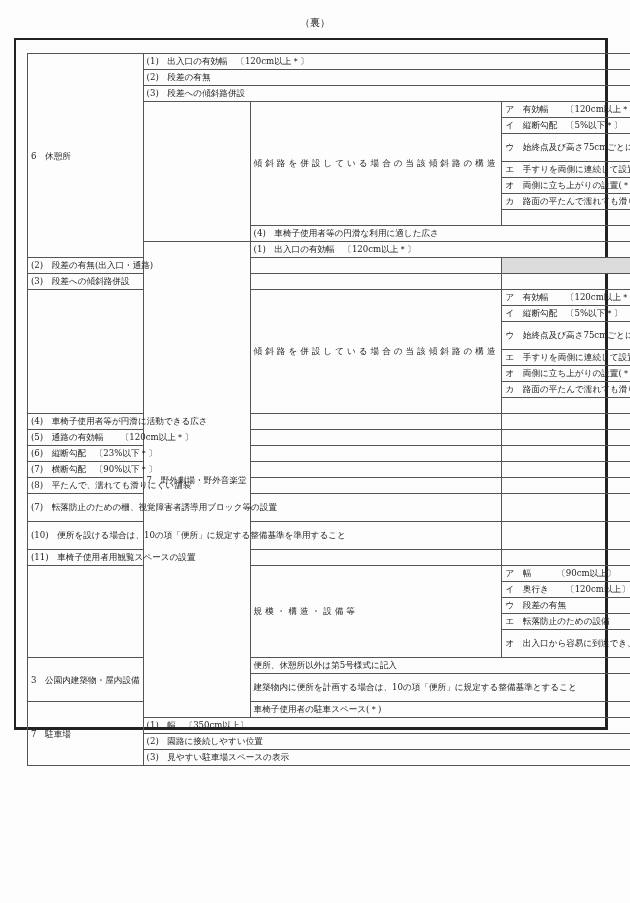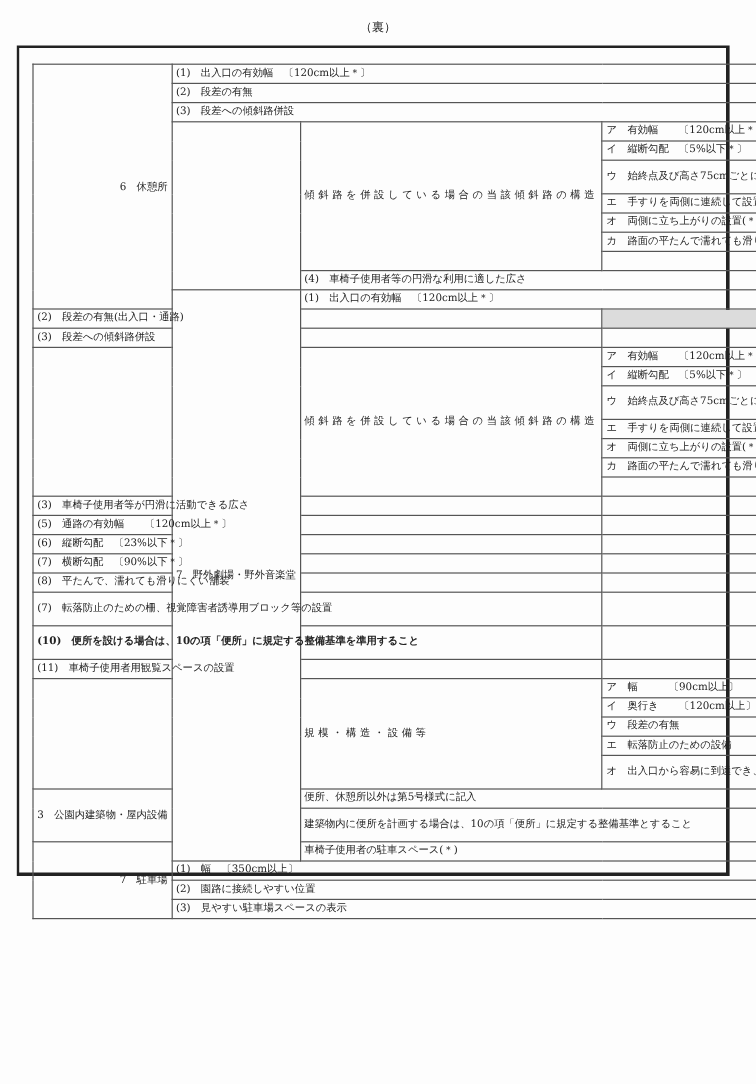--- a/index.html
+++ b/index.html
@@ -1,21 +1,21 @@
 <!DOCTYPE html>
 <html><head>
 <meta charset="utf-8">
 <style>
   html, body { margin: 0; padding: 0; background: #fdfdfd; }
   body { width: 630px; height: 903px; position: relative; font-family: "DejaVu Serif", "Liberation Serif", serif; color: #222; }
   .page-title { position: absolute; top: 16px; left: 0; width: 630px; text-align: center; font-size: 10px; }
   .frame { position: absolute; left: 14px; top: 38px; width: 594px; height: 692px; border: 2px solid #222; border-right-width: 3px; border-bottom-width: 3px; box-sizing: border-box; }
   table.form { position: absolute; left: 27px; top: 53px; border-collapse: collapse; table-layout: fixed; font-size: 8.6px; line-height: 11px; }
   table.form td { border: 1px solid #555; padding: 1px 3px; vertical-align: middle; height: 13px; white-space: nowrap; overflow: hidden; }
-  td.cat { vertical-align: top; padding-top: 2px; white-space: normal; line-height: 12px; border-bottom: 1px solid #555; text-align: right; }
+  td.cat { vertical-align: top; padding-top: 2px; white-space: normal; line-height: 12px; border-bottom: 1px solid #555; }
   td.sub-label { white-space: normal; letter-spacing: 3px; line-height: 12.5px; padding: 0 4px 0 8px; vertical-align: middle; }
   td.indent { border-top: none; border-bottom: none; padding: 0; }
   td.wrap { white-space: normal; line-height: 11.5px; }
   td.yes, td.no { text-align: center; padding: 0; }
   td.shaded { background: #dcdcdc; }
   td.unit { text-align: right; padding-right: 6px; font-size: 8px; }
   .hang { padding-left: 12px; text-indent: -12px; display: block; }
 </style>
 </head>
 <body>
@@ -124,21 +124,21 @@
   </tr>
   <tr>
     <td>カ　路面の平たんで濡れても滑りにくい仕上げ</td>
 
   </tr>
   <tr>
     <td style="border-top:none;border-bottom:none;border-left:1px solid #555;"></td>
 
   </tr>
   <tr>
-    <td colspan="3">(3)　車椅子使用者等が円滑に活動できる広さ</td>
+    <td colspan="3">(4)　車椅子使用者等が円滑に活動できる広さ</td>
     <td class="yes">有</td>
 
   </tr>
   <tr>
     <td colspan="3">(5)　通路の有効幅　　〔120cm以上＊〕</td>
     <td colspan="2" class="unit">cm</td>
 
   </tr>
   <tr>
     <td colspan="3">(6)　縦断勾配　〔23%以下＊〕</td>
@@ -156,21 +156,21 @@
 
   </tr>
   <tr>
     <td colspan="3" class="wrap" style="height:25px;">
           <span class="hang">(7)　転落防止のための柵、視覚障害者誘導用ブロック等の設置</span>
         </td>
     <td class="yes">有</td>
 
   </tr>
   <tr>
-    <td colspan="3" class="wrap" style="height:25px;font-weight:bold;">
+    <td colspan="3" class="wrap" style="height:25px;">
           <span class="hang">(10)　便所を設ける場合は、10の項「便所」に規定する整備基準を準用すること</span>
         </td>
     <td class="yes">有</td>
 
   </tr>
   <tr>
     <td colspan="3">(11)　車椅子使用者用観覧スペースの設置</td>
     <td colspan="2" class="unit">箇所</td>
 
   </tr>

